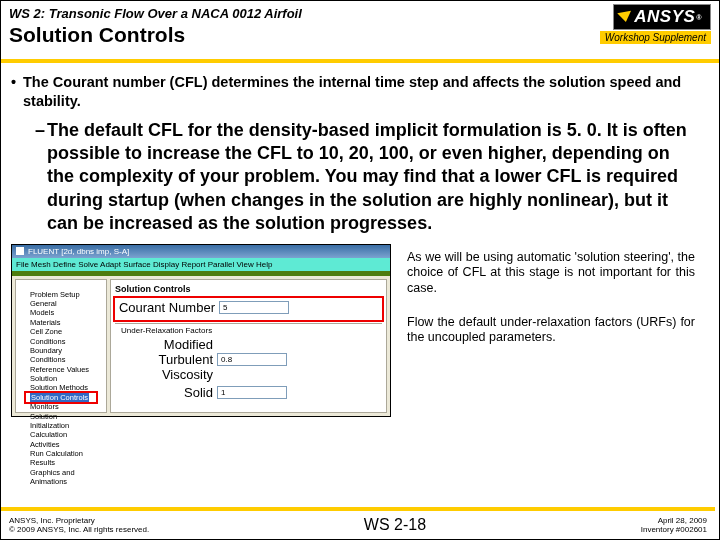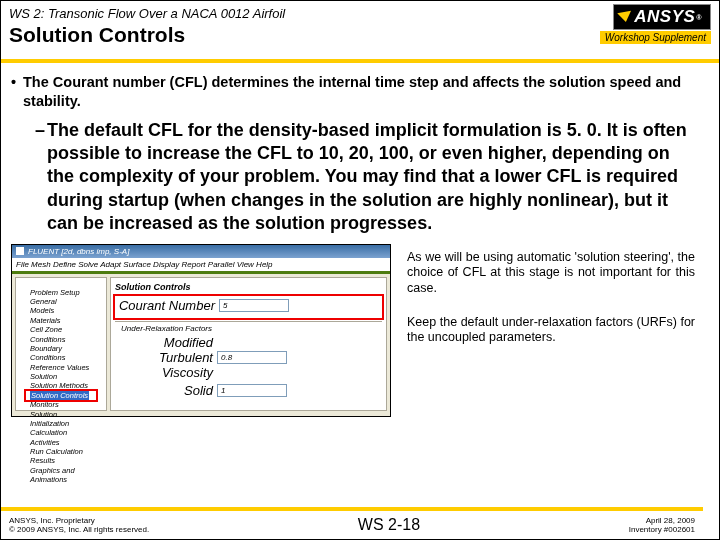--- a/index.html
+++ b/index.html
@@ -1,53 +1,53 @@
 <!DOCTYPE html>
 <html><head>
 <meta charset="utf-8">
 <style>
   * { box-sizing: border-box; margin: 0; padding: 0; }
   body { width: 720px; height: 540px; font-family: Arial, sans-serif; background: #fff; position: relative; overflow: hidden; }
   .page { width: 720px; height: 540px; position: relative; border: 1px solid #000; }
   .hdr { position: relative; height: 58px; }
-  .sup { font-style: italic; font-weight: normal; font-size: 13px; padding: 5px 0 0 8px; }
+  .sup { font-style: italic; font-weight: bold; font-size: 13px; padding: 5px 0 0 8px; }
   .title-row { display: flex; align-items: center; justify-content: space-between; padding: 2px 8px 0 8px; }
   .title { font-size: 21px; font-weight: bold; }
   .logo-wrap { display: flex; flex-direction: column; align-items: flex-end; gap: 1px; margin-top: -22px; }
   .logo { background: #000; color: #fff; font-weight: bold; font-style: italic; font-size: 17px; padding: 2px 8px 2px 4px; border: 1px solid #888; position: relative; letter-spacing: 0.5px; display: flex; align-items: center; }
   .logo .sw { display:inline-block; width:0; height:0; border-left:7px solid transparent; border-right:7px solid transparent; border-top:10px solid #ffcc00; transform: rotate(-10deg); margin-right: 2px; }
   .logo .r { font-size: 7px; vertical-align: top; margin-left: 1px; }
   .wsup { background: #ffcc00; font-style: italic; font-size: 10px; padding: 1px 5px; }
   .rule { height: 4px; background: #ffcc00; }
   .content { padding: 10px 10px 0 10px; }
   .b1 { font-size: 14.5px; font-weight: bold; padding-left: 12px; position: relative; line-height: 1.3; }
   .b1::before { content: "•"; position: absolute; left: 0; top: 0; }
   .b2 { font-size: 18px; font-weight: bold; padding: 8px 12px 0 36px; position: relative; line-height: 1.3; }
   .b2::before { content: "–"; position: absolute; left: 24px; top: 8px; }
   .row2 { display: flex; gap: 10px; padding: 8px 0 0 0; align-items: flex-start; }
-  .shot { width: 380px; height: 173px; border: 1px solid #000; background: #ece9d8; font-size: 8px; position: relative; font-style: italic; }
+  .shot { width: 380px; height: 173px; border: 1px solid #000; background: #ece9d8; font-size: 8px; position: relative; }
   .shot-tb { background: linear-gradient(#3a6ea5,#7ba2d0); color: #fff; font-size: 8px; padding: 2px 4px; display:flex; align-items:center; gap:4px; }
   .shot-tb .ic { width:8px; height:8px; background:#fff; display:inline-block; }
-  .shot-menu { background: #ffffff; padding: 2px 4px; font-size: 8px; border-bottom: 3px solid #4d7c0f; }
+  .shot-menu { background: #5eead4; padding: 2px 4px; font-size: 8px; border-bottom: 5px solid #4d7c0f; }
   .shot-body { display: flex; height: 140px; }
   .tree { width: 92px; background: #fff; border: 1px solid #aca899; margin: 3px; font-size: 7.5px; padding: 10px; }
   .tree div { padding: 0 0 0 4px; line-height: 1.25; }
   .tree .sel { background: #316ac5; color: #fff; display: inline-block; padding: 0 1px; }
   .tree .red { outline: 2px solid #e00; }
   .panel { flex: 1; background: #fff; border: 1px solid #aca899; margin: 3px 3px 3px 0; padding: 4px; position: relative; }
   .ptitle { font-size: 9px; font-weight: bold; margin-bottom: 4px; }
   .prow { display: flex; align-items: center; gap: 4px; margin-bottom: 3px; }
   .prow .lab { font-size: 13px; width: 98px; text-align: right; }
   .fld { background: #fff; border: 1px solid #7f9db9; font-size: 8px; padding: 1px 3px; height: 13px; display:flex; align-items:center; min-width: 70px; color:#000; }
   .redbox { outline: 2px solid #e00; padding: 2px; margin-bottom: 3px; }
   .subh { font-size: 8px; margin: 2px 0 2px 0; color:#000; padding-left:6px; }
   .sepline { border-top:1px solid #aca899; margin:2px 0; }
   .aside { width: 300px; font-size: 12.5px; padding: 6px 6px 0 6px; }
   .aside p { text-align: justify; margin-bottom: 18px; line-height: 1.25; }
-  .foot { position: absolute; bottom: 0; left: 0; right: 16px; height: 32px; border-top: 4px solid #ffcc00; display: flex; align-items: center; justify-content: space-between; padding: 0 8px; font-size: 8px; }
+  .foot { position: absolute; bottom: 0; left: 0; right: 4px; height: 32px; border-top: 4px solid #ffcc00; display: flex; align-items: center; justify-content: space-between; padding: 0 8px; font-size: 8px; }
   .foot .mid { font-size: 16px; }
 </style>
 </head>
 <body>
 <div class="page">
   <div class="hdr">
     <div class="sup">WS 2: Transonic Flow Over a NACA 0012 Airfoil</div>
     <div class="title-row">
       <div class="title">Solution Controls</div>
       <div class="logo-wrap">
@@ -110,21 +110,21 @@
             <div class="prow">
               <div class="lab">Solid</div>
               <div class="fld">1</div>
             </div>
           </div>
         </div>
       </div>
 
       <div class="aside">
         <p>As we will be using automatic 'solution steering', the choice of CFL at this stage is not important for this case.</p>
-        <p>Keep the default under-relaxation factors (URFs) for the uncoupled parameters.</p>
+        <p>Flow the default under-relaxation factors (URFs) for the uncoupled parameters.</p>
       </div>
     </div>
   </div>
 
   <div class="foot">
     <div>
       <div>ANSYS, Inc. Proprietary</div>
       <div>© 2009 ANSYS, Inc. All rights reserved.</div>
     </div>
     <div class="mid">WS 2-18</div>

